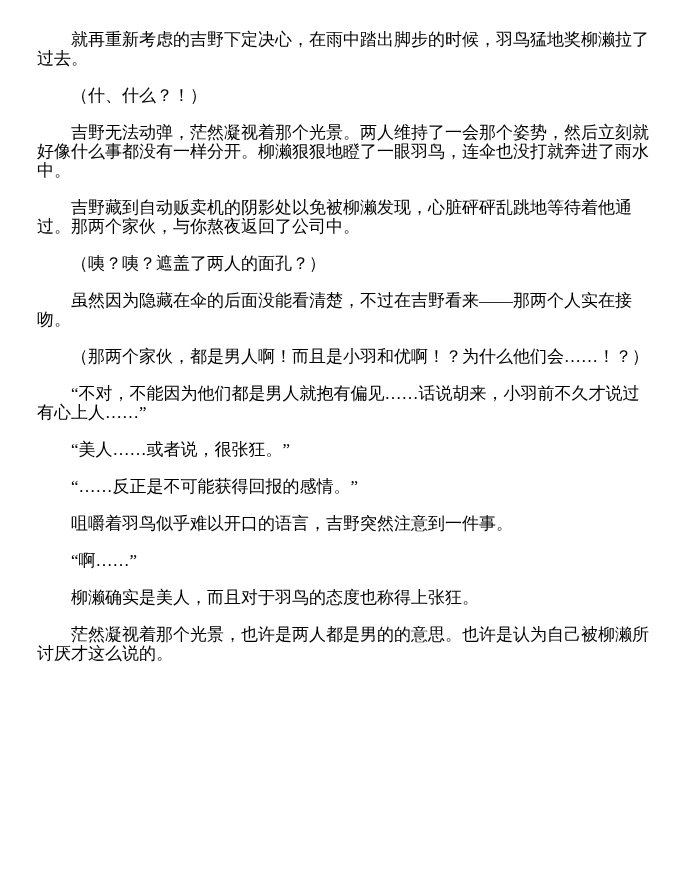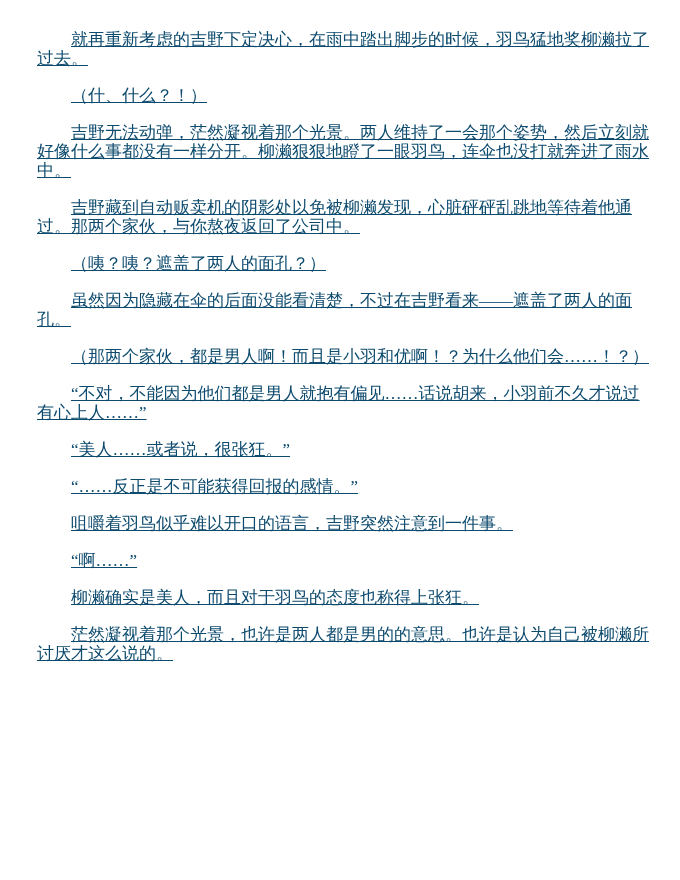--- a/index.html
+++ b/index.html
@@ -21,41 +21,40 @@
     background: #ffffff;
   }
   .text-block {
     width: 616px;
   }
   .text-block p {
     margin: 0 0 18px 0;
     padding: 0;
     font-size: 17px;
     line-height: 19px;
-    color: #0c4a6e;
+    color: #000000;
     text-indent: 2em;
     text-align: left;
     word-break: normal;
     line-break: strict;
     letter-spacing: 0;
-    text-decoration: underline;
   }
 </style>
 </head>
 <body>
 
 <div class="page">
   <div class="text-block">
 
   <p>就再重新考虑的吉野下定决心，在雨中踏出脚步的时候，羽鸟猛地奖柳濑拉了过去。</p>
       <p>（什、什么？！）</p>
       <p>吉野无法动弹，茫然凝视着那个光景。两人维持了一会那个姿势，然后立刻就好像什么事都没有一样分开。柳濑狠狠地瞪了一眼羽鸟，连伞也没打就奔进了雨水中。</p>
       <p>吉野藏到自动贩卖机的阴影处以免被柳濑发现，心脏砰砰乱跳地等待着他通过。那两个家伙，与你熬夜返回了公司中。</p>
       <p>（咦？咦？遮盖了两人的面孔？）</p>
-      <p>虽然因为隐藏在伞的后面没能看清楚，不过在吉野看来——遮盖了两人的面孔。</p>
+      <p>虽然因为隐藏在伞的后面没能看清楚，不过在吉野看来——那两个人实在接吻。</p>
       <p>（那两个家伙，都是男人啊！而且是小羽和优啊！？为什么他们会……！？）</p>
       <p>“不对，不能因为他们都是男人就抱有偏见……话说胡来，小羽前不久才说过有心上人……”</p>
       <p>“美人……或者说，很张狂。”</p>
       <p>“……反正是不可能获得回报的感情。”</p>
       <p>咀嚼着羽鸟似乎难以开口的语言，吉野突然注意到一件事。</p>
       <p>“啊……”</p>
       <p>柳濑确实是美人，而且对于羽鸟的态度也称得上张狂。</p>
       <p>茫然凝视着那个光景，也许是两人都是男的的意思。也许是认为自己被柳濑所讨厌才这么说的。</p>
     </div>
 </div>

